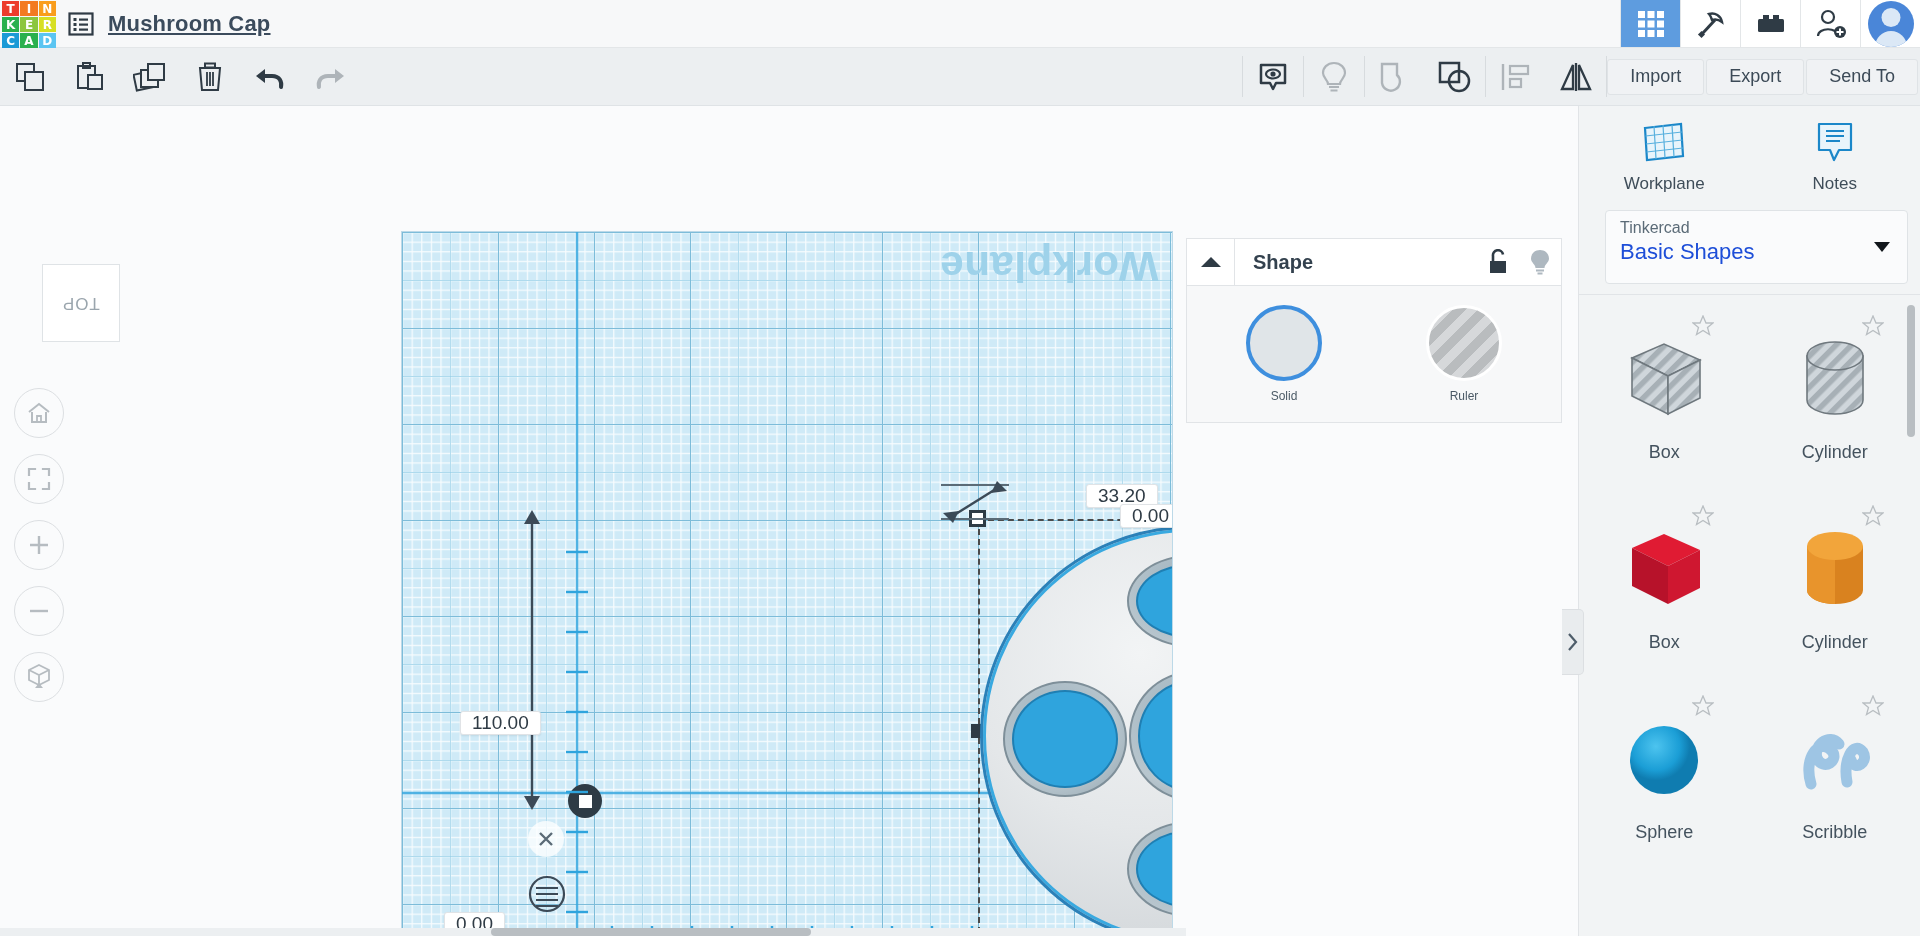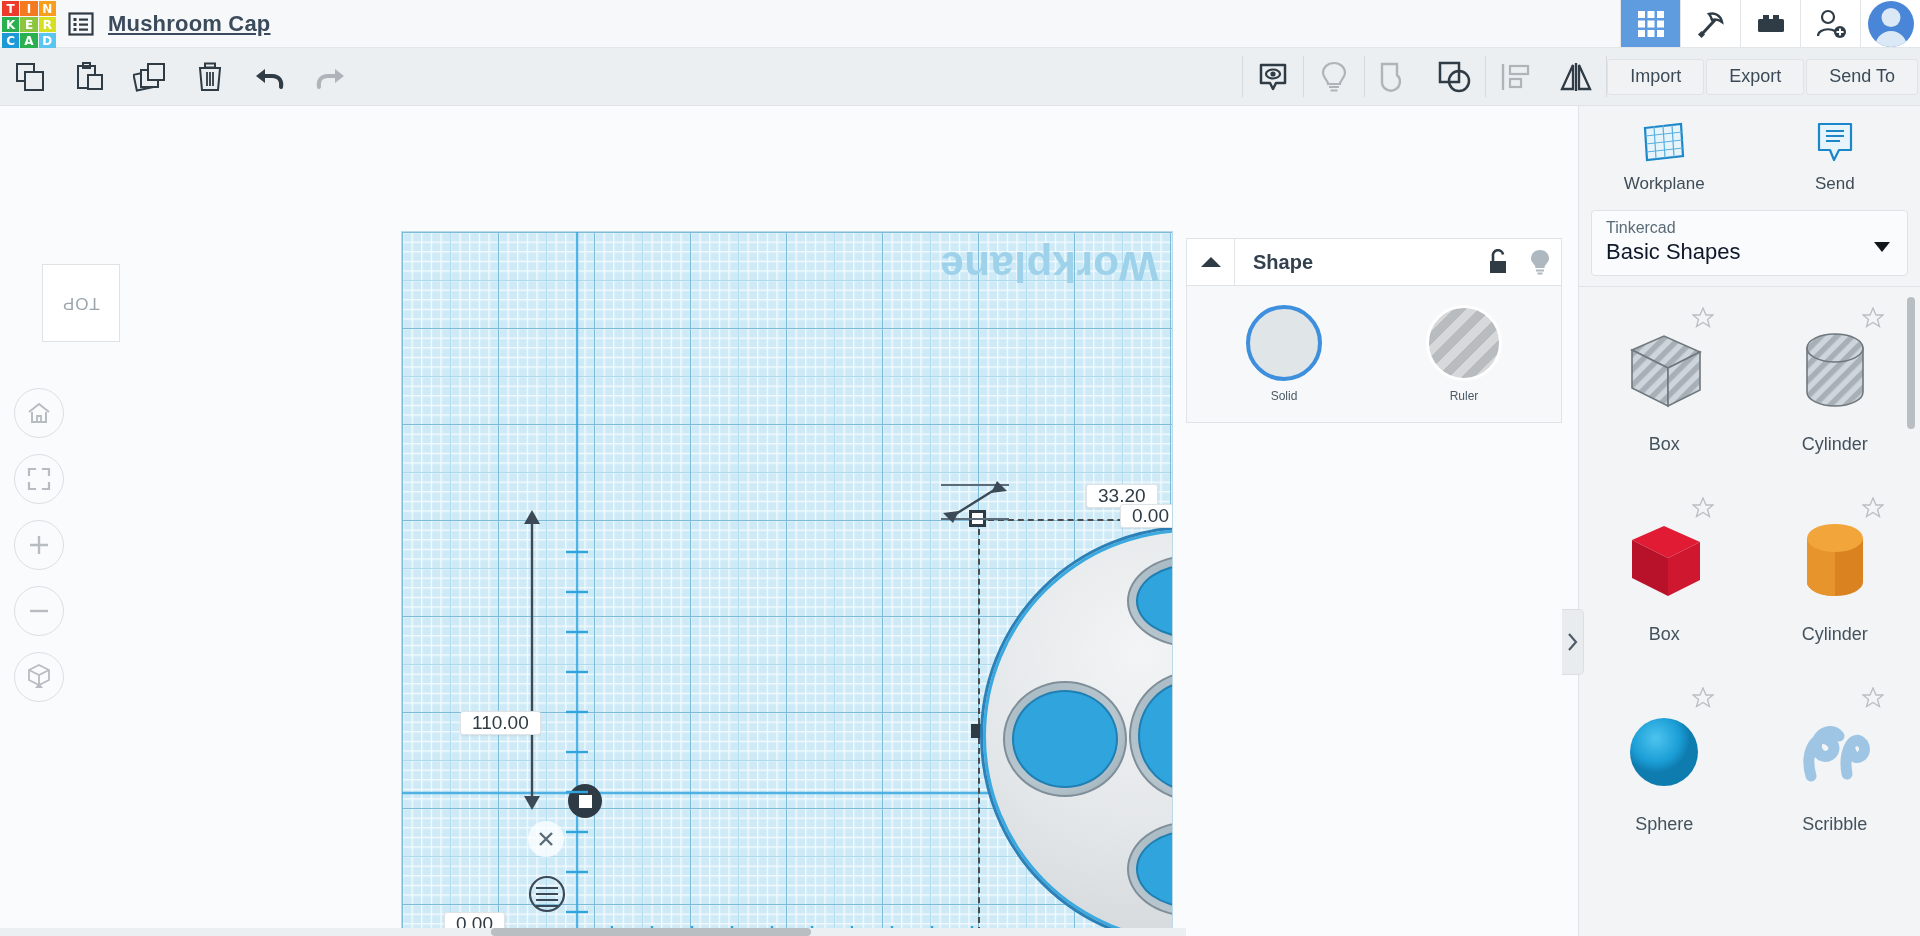--- a/index.html
+++ b/index.html
@@ -111,24 +111,24 @@
     background:#e9ecee; border:1px solid #dcdfe2; border-left:0;
     border-radius:0 5px 5px 0; display:flex; align-items:center;
     justify-content:center; font-size:19px; color:#5b6b77; }
 
   
   #sidebar { width:342px; background:#f2f4f5; border-left:1px solid #e1e4e7;
     display:flex; flex-direction:column; }
   #sb-tools { display:flex; padding:14px 0 8px 0; }
   .sb-tool { flex:1; text-align:center; }
   .sb-tool .lab { font-size:17px; color:#3f4d59; margin-top:6px; display:block; }
-  #sb-select { margin:8px 12px 10px 12px; background:#fafbfc; border:1px solid #dfe3e6;
-    border-radius:4px; padding:8px 14px 10px 14px; position:relative; }
+  #sb-select { margin:8px 12px 10px 26px; background:#fafbfc; border:1px solid #dfe3e6;
+    border-radius:4px; padding:8px 14px 18px 14px; position:relative; }
   #sb-cat { font-size:16px; color:#5b6b77; }
-  #sb-name { font-size:22px; color:#0f172a; margin-top:2px; }
+  #sb-name { font-size:22px; color:#1d4ed8; margin-top:2px; }
   #sb-caret { position:absolute; right:16px; top:30px; }
   #sb-grid { flex:1; overflow:hidden; position:relative;
     border-top:1px solid #e1e4e7; padding-top:6px; }
   .shrow { display:flex; }
   .shcell { width:50%; height:190px; position:relative;
     display:flex; flex-direction:column; align-items:center; justify-content:center; }
   .shcell .star { position:absolute; right:36px; top:14px; }
   .shcell .lab { font-size:18px; color:#44525e; margin-top:12px; }
   #sb-scroll { position:absolute; right:5px; top:10px; width:8px; height:132px;
     background:#b9bec2; border-radius:4px; }
@@ -531,21 +531,21 @@
       </div>
       <div class="sb-tool">
         <svg width="46" height="44" viewBox="0 0 46 44">
           <path d="M7 4 L39 4 L39 30 L27 30 L22 40 L18 30 L7 30 Z" fill="#e8f4fb" stroke="#1b87c9" stroke-width="2.2" stroke-linejoin="round"></path>
           <g stroke="#1b87c9" stroke-width="2">
             <path d="M14 11 L32 11"></path>
               <path d="M14 16 L32 16"></path>
               <path d="M14 21 L28 21"></path>
           </g>
         </svg>
-        <span class="lab">Send</span>
+        <span class="lab">Notes</span>
       </div>
     </div>
 
     <div id="sb-select">
       <div id="sb-cat">Tinkercad</div>
       <div id="sb-name">Basic Shapes</div>
       <svg id="sb-caret" width="18" height="12" viewBox="0 0 18 12">
         <path d="M1 1 L9 11 L17 1 Z" fill="#11161b"></path>
       </svg>
     </div>

